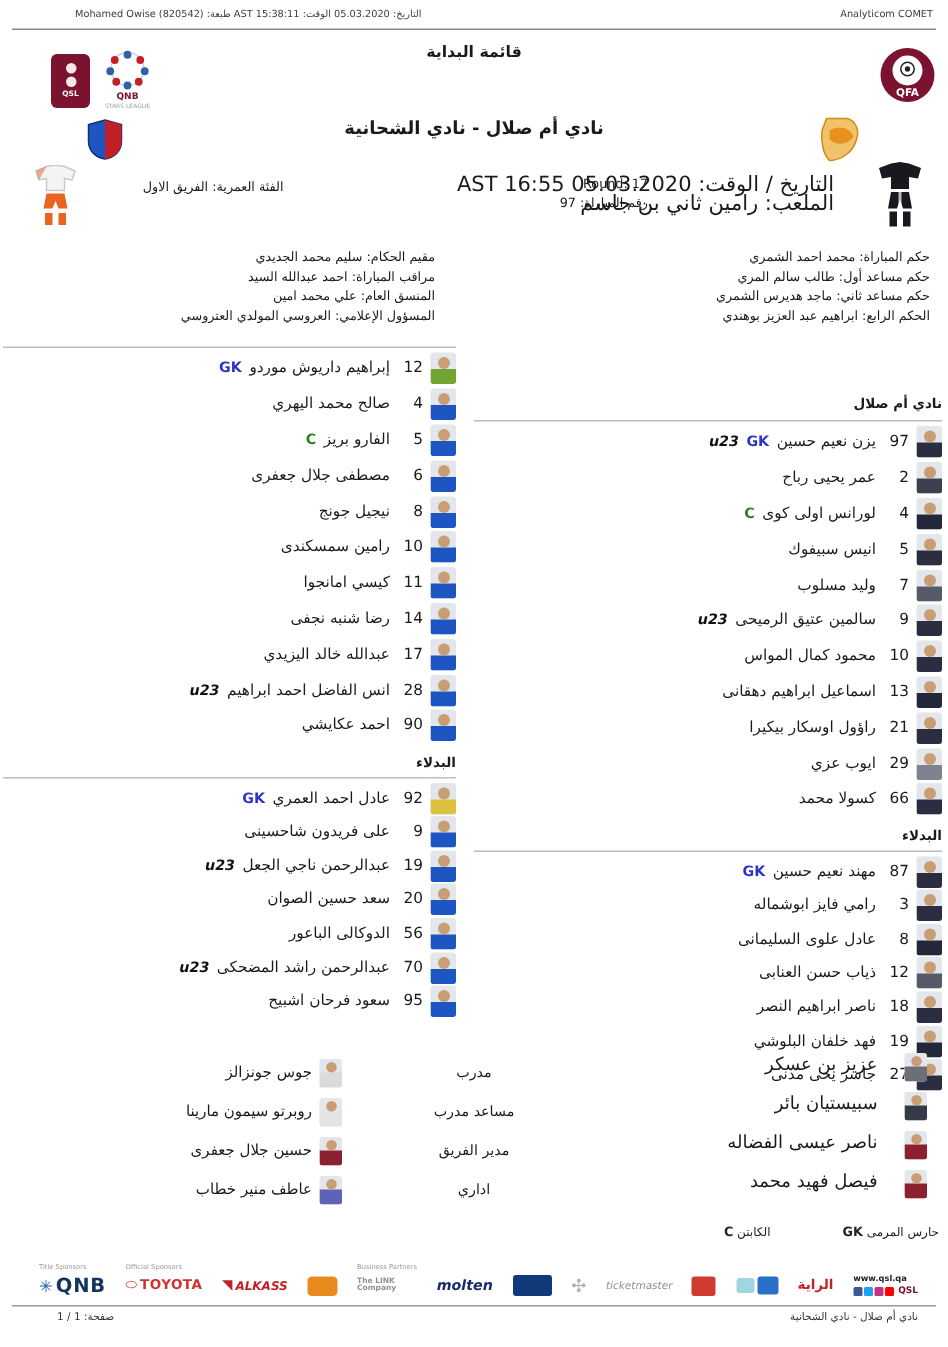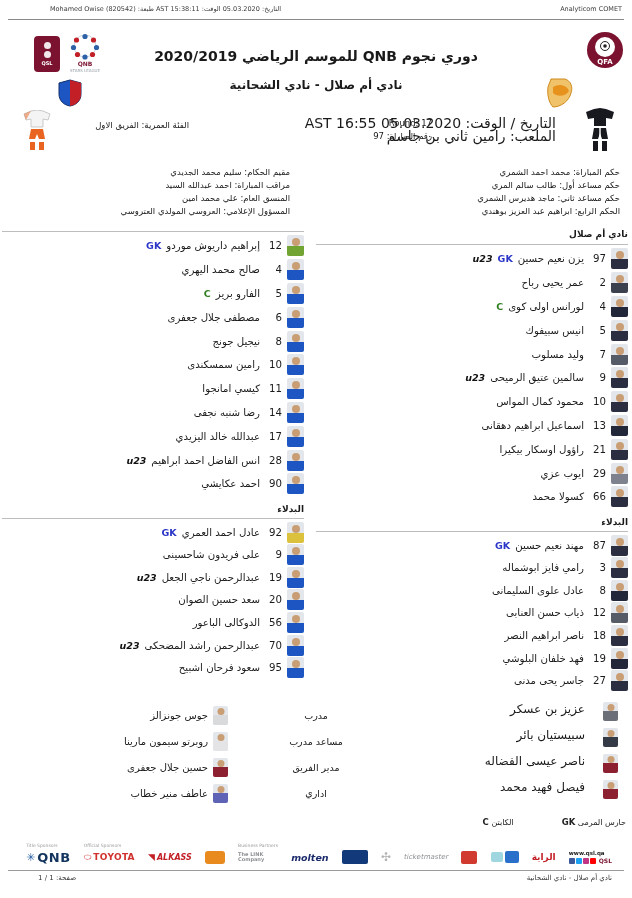--- a/index.html
+++ b/index.html
@@ -34,21 +34,21 @@
   .mi-right{position:absolute;top:117px;right:76px;direction:rtl;text-align:right;font-size:14px;line-height:13px;}
   .mi-center{position:absolute;top:117px;left:316px;width:116px;direction:rtl;text-align:right;font-size:8.5px;line-height:13px;}
   .mi-left{position:absolute;top:120px;left:57px;width:132px;direction:rtl;text-align:right;font-size:8.5px;}
 
   
   .off-right{position:absolute;top:166px;right:12px;direction:rtl;text-align:right;font-size:8.5px;line-height:13px;}
   .off-left{position:absolute;top:166px;right:342px;direction:rtl;text-align:right;font-size:8.5px;line-height:13px;}
 
   
   .col{position:absolute;top:229px;}
-  .col-right{right:4px;width:312px;}
+  .col-right{right:4px;width:312px;margin-top:36px;}
   .col-left{left:2px;width:302px;}
   .team-header{direction:rtl;text-align:right;font-weight:bold;font-size:9px;height:13px;}
   .col-right .team-header{padding-left:18px;}
   .col-left .team-header{padding-left:2px;}
   .sep{border-top:1px solid #bdbdbd;margin:2px 0 2px 0;}
   .prow{direction:rtl;display:flex;align-items:center;height:23.8px;gap:5px;font-size:10.2px;}
   .subrow{height:22.6px;}
   .pnum{flex:0 0 auto;min-width:17px;text-align:right;}
   .pname{white-space:nowrap;}
   .badge{font-weight:bold;font-size:9.5px;}
@@ -113,21 +113,21 @@
 <body>
 
 <div class="page">
 
   <div class="topbar">
     <span class="tleft">التاريخ: 05.03.2020   الوقت: AST 15:38:11   طبعة: Mohamed Owise (820542)</span>
     <span>Analyticom COMET</span>
   </div>
   <div class="topline"></div>
 
-  <div class="league-title">دوري نجوم QNB للموسم الرياضي  2020/2019</div>
+  <div class="doc-title">قائمة البداية</div>
   <div class="match-title">نادي أم صلال - نادي الشحانية</div>
 
   <div class="qsl-logo">
       <i></i>
       <i></i>
       <span>QSL</span>
     </div>
   <div class="qnbsl-logo">
     <svg width="38" height="40" viewBox="0 0 38 40">
       <g>

